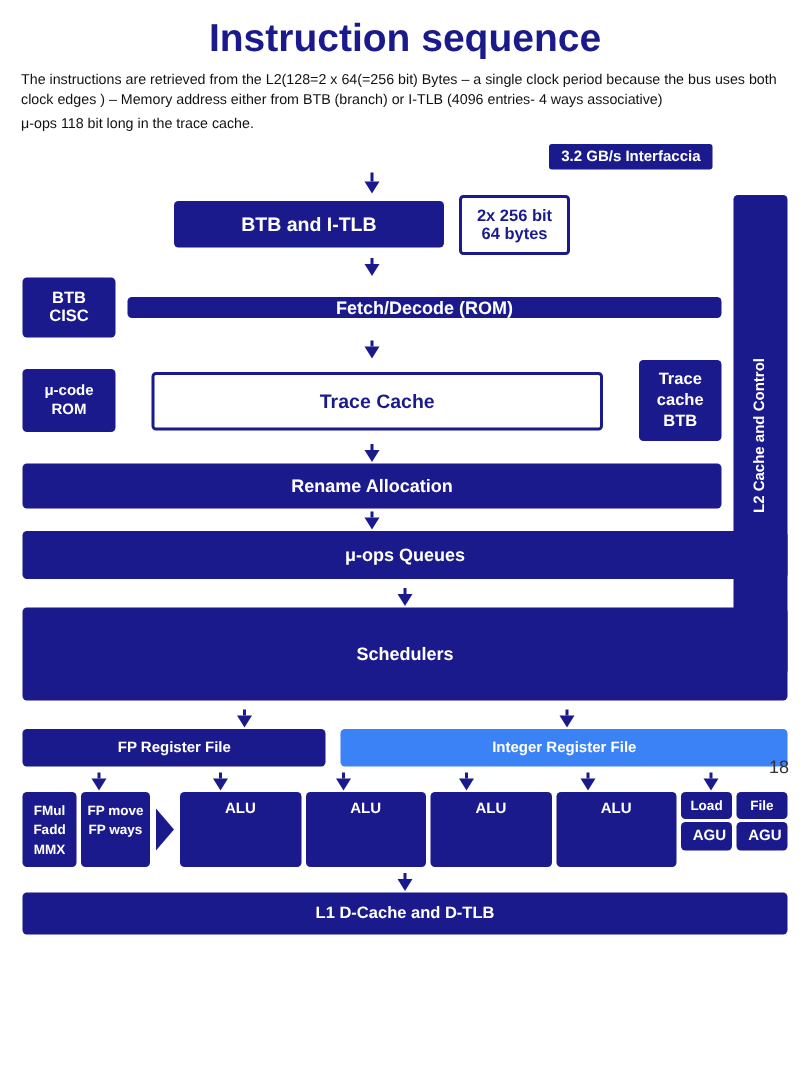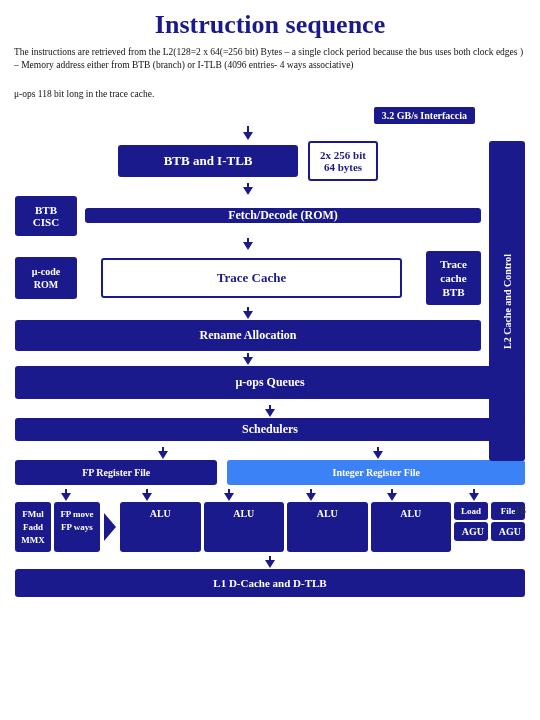--- a/index.html
+++ b/index.html
@@ -10,36 +10,35 @@
       font-family: Arial, sans-serif;
       overflow: hidden;
       position: relative;
     }
 
     .page {
       width: 540px;
       height: 524px;
       position: relative;
       padding: 10px 14px;
-      font-family: Liberation Serif, serif;
     }
 
     .title {
       font-size: 26px;
       font-weight: bold;
       color: #1a1a8c;
       text-align: center;
       margin-bottom: 6px;
     }
 
     .intro-text {
       font-size: 9.5px;
       color: #111;
       line-height: 1.4;
-      margin-bottom: 16px;
+      margin-bottom: 3px;
     }
 
     .uops-text {
       font-size: 9.5px;
       color: #111;
       margin-bottom: 8px;
     }
 
     
     .diagram {
@@ -210,21 +209,21 @@
       margin-bottom: 4px;
     }
 
     
     .schedulers-box {
       background: #1a1a8c;
       color: #fff;
       font-size: 12px;
       font-weight: bold;
       text-align: center;
-      padding: 4px;
+      padding: 24px;
       border-radius: 3px;
       width: 100%;
       margin-bottom: 4px;
     }
 
     
     .reg-files-row {
       display: flex;
       gap: 10px;
       margin-bottom: 4px;

